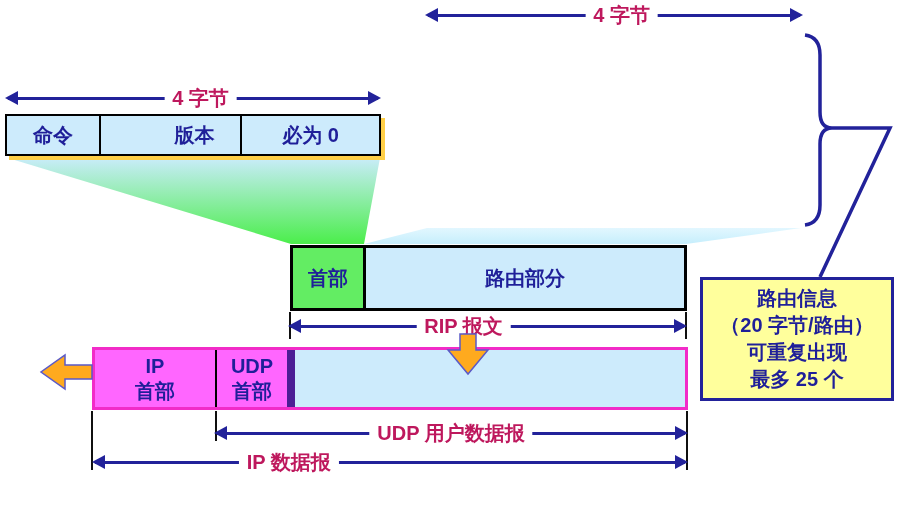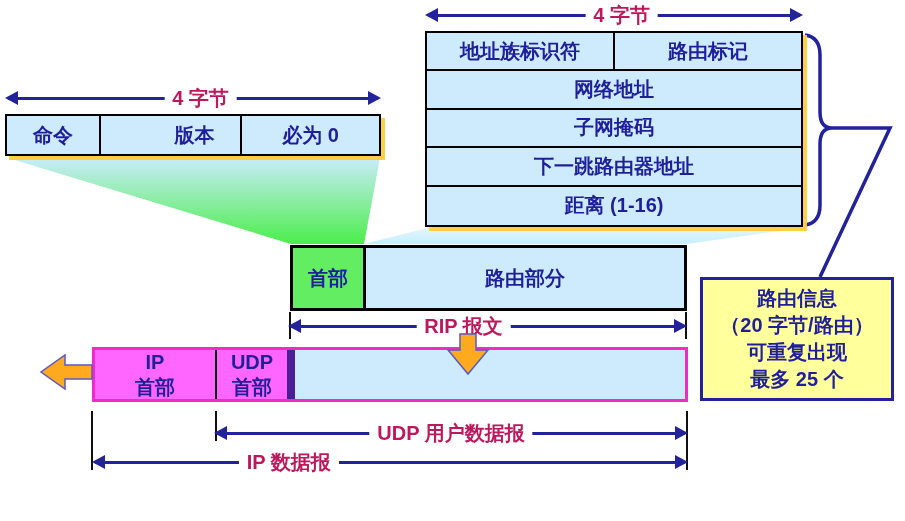--- a/index.html
+++ b/index.html
@@ -26,21 +26,21 @@
   .ltable .c1{width:92px;border-right:2px solid #000;}
   .ltable .c2{width:91px;border-right:2px solid #000;padding-left:48px;}
   .ltable .c3{flex:1;}
 
   
   .ripbar{left:290px;top:245px;width:397px;height:66px;border:3px solid #000;box-sizing:border-box;display:flex;}
   .ripbar .hd{width:70px;background:#63ED63;border-right:3px solid #000;}
   .ripbar .bd{flex:1;background:#CDEBFC;}
 
   
-  .encbar{left:92px;top:347px;width:596px;height:55px;border:3px solid #F22BC8;box-sizing:border-box;display:flex;}
+  .encbar{left:92px;top:347px;width:596px;height:63px;border:3px solid #F22BC8;box-sizing:border-box;display:flex;}
   .encbar .iph{width:120px;background:#FF66FF;border-right:2px solid #000;}
   .encbar .udph{width:70px;background:#FF66FF;border-right:8px solid #4c1d95;}
   .encbar .dat{flex:1;background:#CDEBFC;}
   .twoline{display:flex;flex-direction:column;align-items:center;justify-content:center;line-height:1.25;font-size:20px;}
 
   
   .darrow{position:absolute;height:20px;}
   .darrow .line{position:absolute;left:3px;right:3px;top:8.5px;height:3px;background:#22229A;}
   .darrow .head{position:absolute;top:3px;width:0;height:0;border-top:7px solid transparent;border-bottom:7px solid transparent;}
   .darrow .head.l{left:0;border-right:13px solid #22229A;}
@@ -77,38 +77,20 @@
     <path d="M832,128 L890,128 L820,277" fill="none" stroke="#22229A" stroke-width="3.5"></path>
   </svg>
 
   <div class="darrow" style="left:425px;top:5px;width:378px;z-index:2">
     <span class="head l"></span>
     <span class="line"></span>
     <span class="head r"></span>
     <span class="lbl" style="--lx:52%">4 字节</span>
   </div>
 
-  <div class="abs fieldtable rtable" style="z-index:2">
-    <div class="row">
-      <div class="cell half">地址族标识符</div>
-      <div class="cell half">路由标记</div>
-    </div>
-    <div class="row">
-      <div class="cell full">网络地址</div>
-    </div>
-    <div class="row">
-      <div class="cell full">子网掩码</div>
-    </div>
-    <div class="row">
-      <div class="cell full">下一跳路由器地址</div>
-    </div>
-    <div class="row">
-      <div class="cell full">距离 (1-16)</div>
-    </div>
-  </div>
 
   <div class="darrow" style="left:5px;top:88px;width:376px;z-index:2">
     <span class="head l"></span>
     <span class="line"></span>
     <span class="head r"></span>
     <span class="lbl" style="--lx:52%">4 字节</span>
   </div>
 
   <div class="abs fieldtable ltable" style="z-index:2">
     <div class="cell c1">命令</div>

